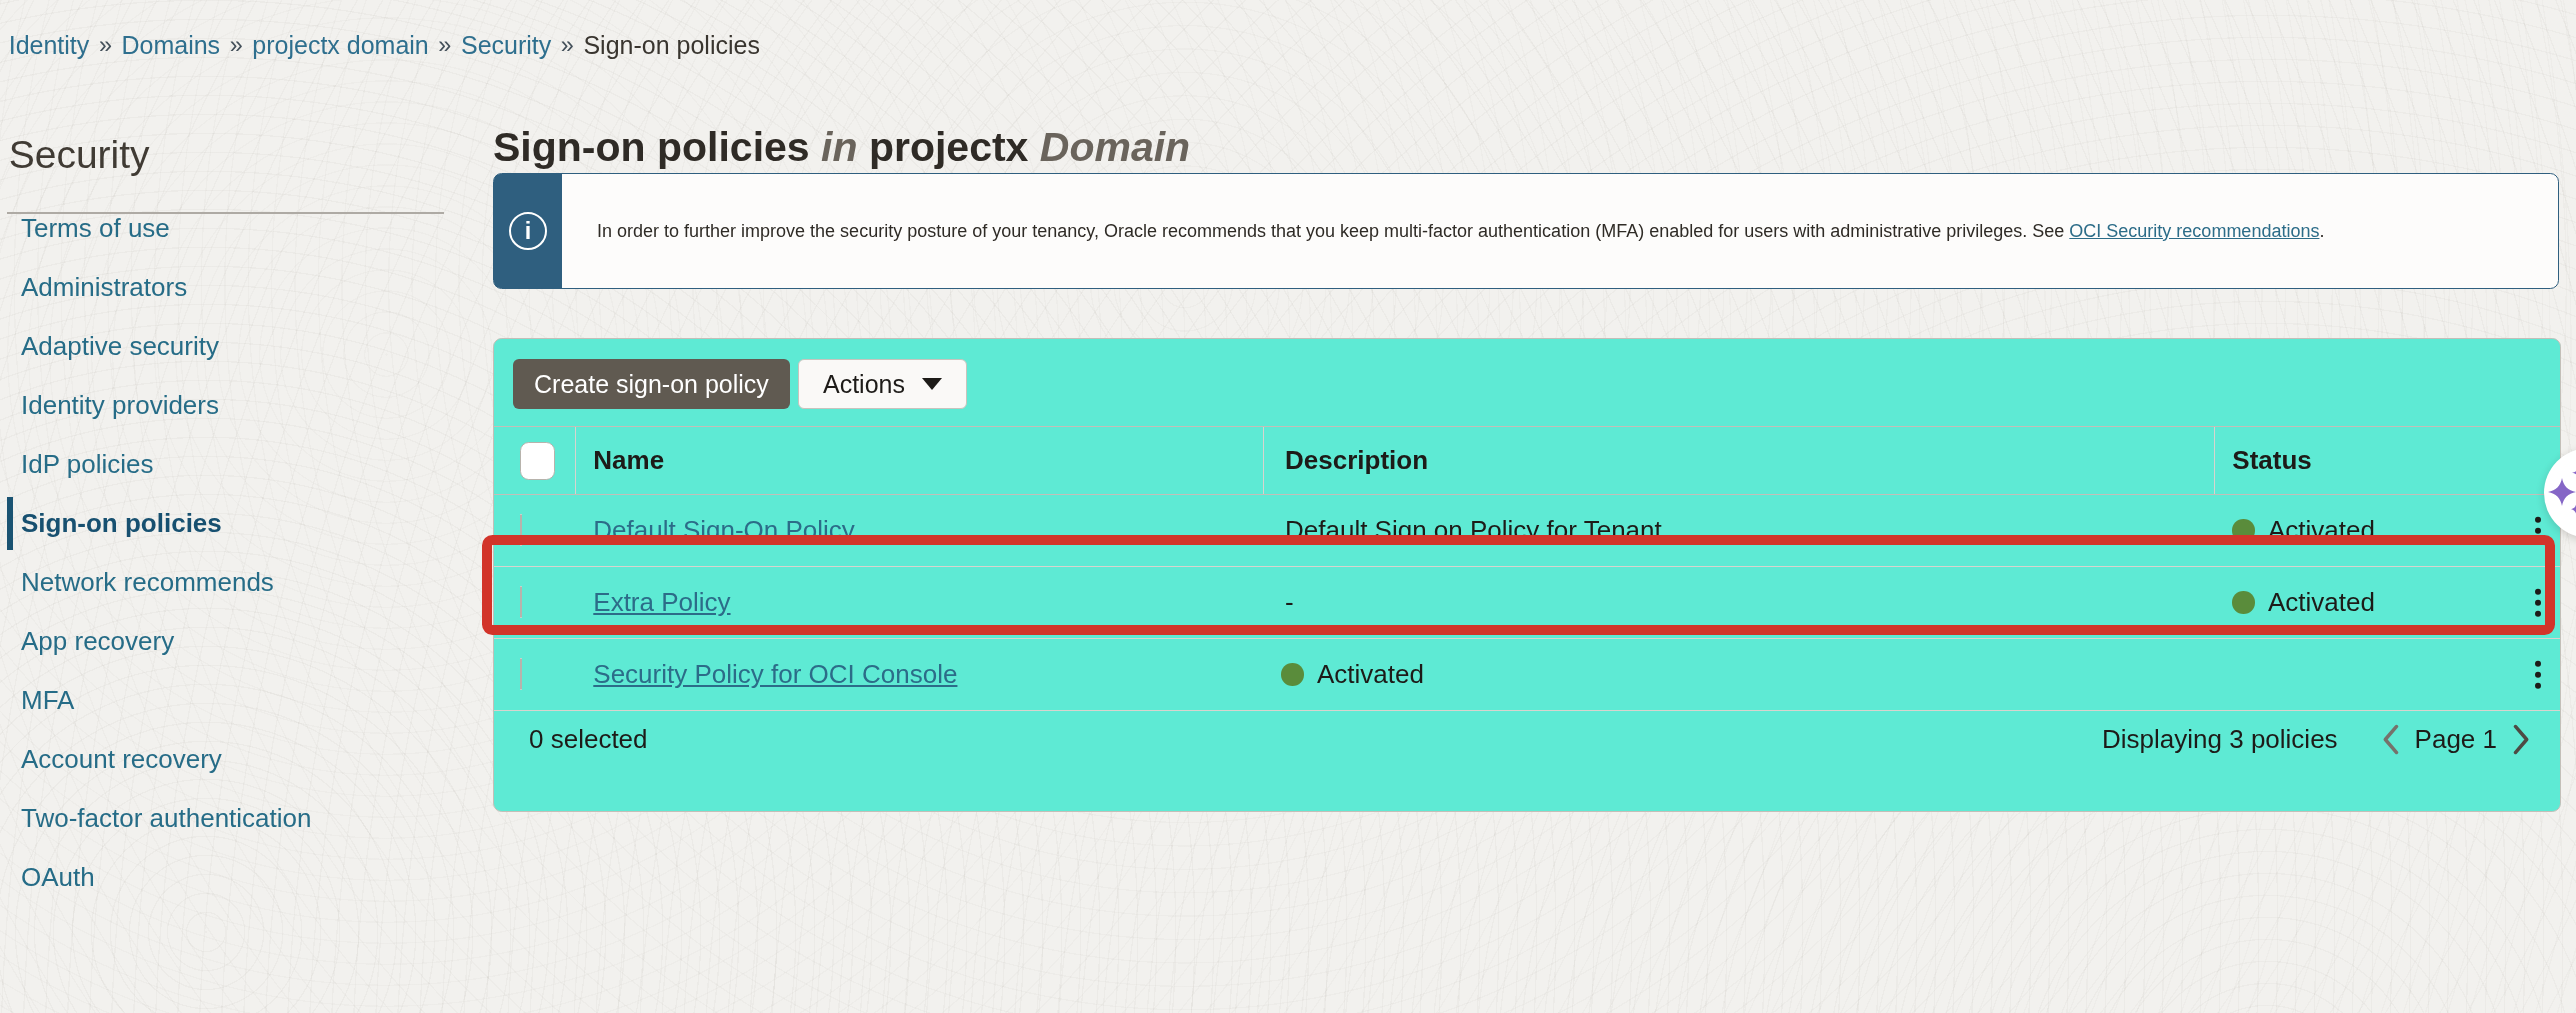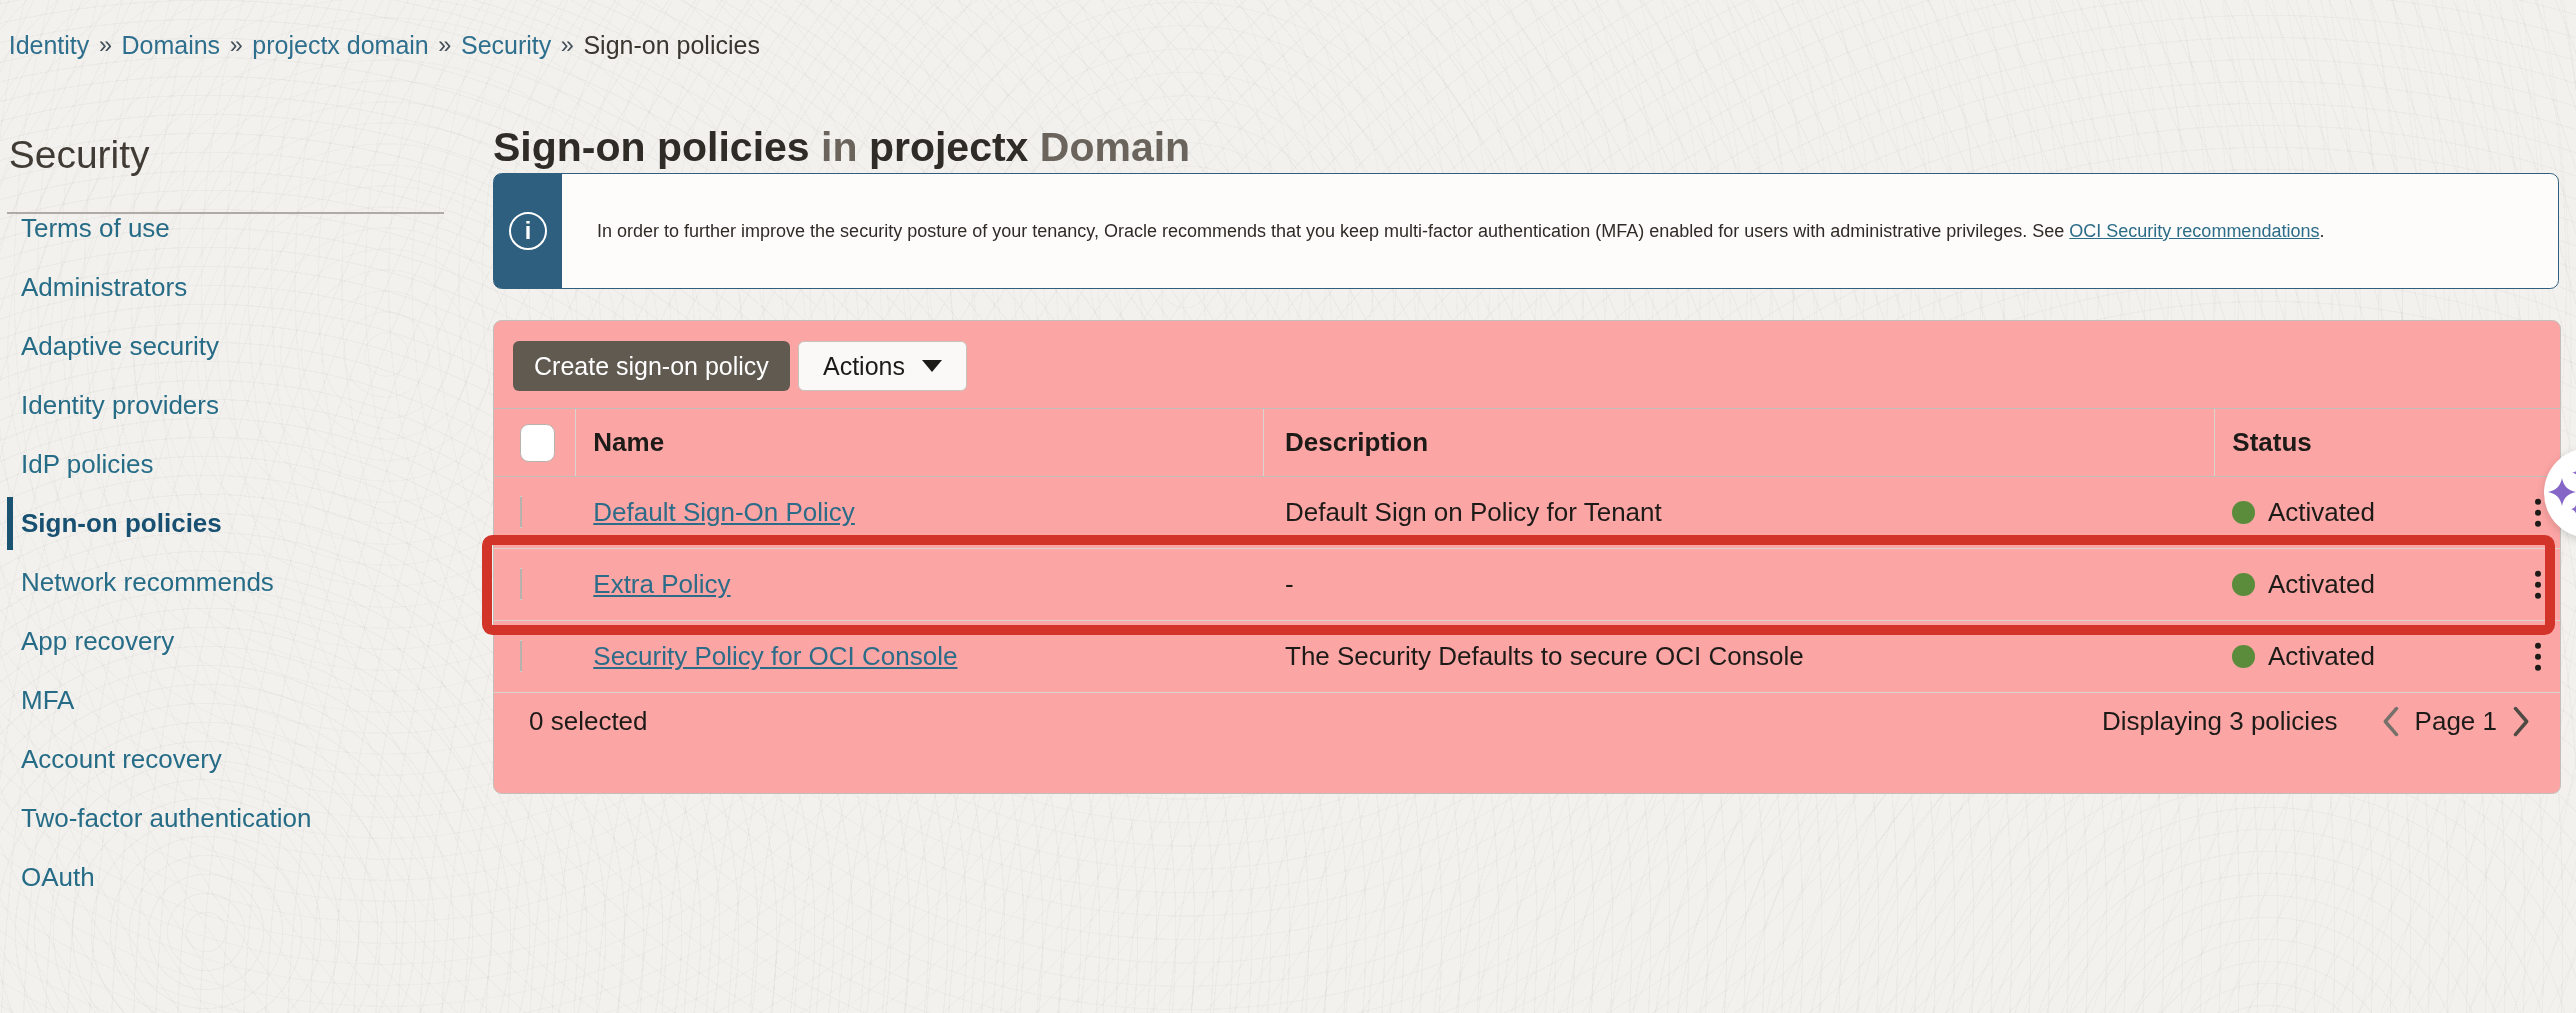--- a/index.html
+++ b/index.html
@@ -23,31 +23,31 @@
   .breadcrumb .sep{color:#44505a;font-size:23.4px;padding:0 0.9px;}
   
   .side-title{position:absolute;left:8.7px;top:101px;font-size:39px;font-weight:400;color:#403b34;z-index:2;}
   .side-divider{position:absolute;left:7px;top:212px;width:437px;height:1.7px;background:#aeaaa4;z-index:2;}
   .sidenav{position:absolute;left:0;top:199px;width:486px;z-index:2;}
   .sidenav .item{position:relative;height:59px;display:flex;align-items:center;padding-left:21px;font-size:26px;color:#266c87;cursor:pointer;}
   .sidenav .item.active{font-weight:bold;color:#175070;}
   .sidenav .item.active::before{content:"";position:absolute;left:7px;top:2.6px;bottom:2.6px;width:6px;background:#1a5372;}
   
   .page-title{position:absolute;left:493px;top:97px;font-size:41px;color:#2f2b26;z-index:2;white-space:nowrap;}
-  .page-title .it{color:#6a645c;}
+  .page-title .it{font-style:italic;color:#6a645c;}
   
   .banner{position:absolute;left:493px;top:173px;width:2066px;height:116px;box-sizing:border-box;
     border:1.7px solid #2f5f7f;border-radius:8.7px;background:#fdfcfb;display:flex;z-index:2;}
   .banner .stripe{width:68px;background:#2f5f7f;border-radius:6px 0 0 6px;display:flex;align-items:center;justify-content:center;flex:0 0 auto;}
   .info-circle{width:38px;height:38px;border:2.6px solid #fff;border-radius:50%;box-sizing:border-box;display:flex;align-items:center;justify-content:center;color:#fff;font-size:23.4px;font-weight:600;}
   .banner .btext{align-self:center;padding:0 31px 0 35px;font-size:18px;line-height:37px;color:#2f2b26;}
   .banner .blink{color:#2c6c88;text-decoration:underline;cursor:pointer;}
   
-  .panel{position:absolute;left:493px;top:320px;width:2068px;height:474px;box-sizing:border-box;
-    background:#fca5a5;border:1.7px solid #c3bfb8;border-radius:8.7px;z-index:2;}
+  .panel{position:absolute;left:493px;top:338px;width:2068px;height:474px;box-sizing:border-box;
+    background:#5eead4;border:1.7px solid #c3bfb8;border-radius:8.7px;z-index:2;}
   .toolbar{position:relative;height:87px;}
   .btn{display:inline-flex;align-items:center;justify-content:center;height:50px;border-radius:6px;font-size:25px;cursor:pointer;box-sizing:border-box;}
   .btn-primary{position:absolute;left:19px;top:20px;padding:0 21px;background:#605a51;color:#fff;border:none;}
   .btn-secondary{position:absolute;left:304px;top:20px;padding:0 24px;background:#faf9f7;color:#1d1b18;border:1.7px solid #c8c4bd;}
   .caret-down{width:0;height:0;margin-left:17.3px;border-left:10.4px solid transparent;border-right:10.4px solid transparent;border-top:12px solid #1d1b18;}
   
   .grid-row{display:grid;grid-template-columns:82px 688px 951px 1fr;align-items:center;}
   .thead{height:69px;border-top:1.7px solid #c3bfb8;border-bottom:1.7px solid #c3bfb8;box-sizing:border-box;font-weight:bold;font-size:26px;}
   .thead .cell{height:100%;display:flex;align-items:center;border-right:1.7px solid #d8d4ce;box-sizing:border-box;}
   .thead .cell:last-child{border-right:none;}
@@ -163,21 +163,20 @@
       <div class="kebab">
           <i></i>
           <i></i>
           <i></i>
         </div>
     </div>
 
     <div class="grid-row trow">
       <div><span class="checkbox"></span></div>
       <div class="cell-name"><span class="row-link">Security Policy for OCI Console</span></div>
-      <div class="cell-desc">The Security Defaults to secure OCI Console</div>
       <div class="cell-status">
           <span class="status-dot"></span>
           <span>Activated</span>
         </div>
       <div class="kebab">
           <i></i>
           <i></i>
           <i></i>
         </div>
     </div>

